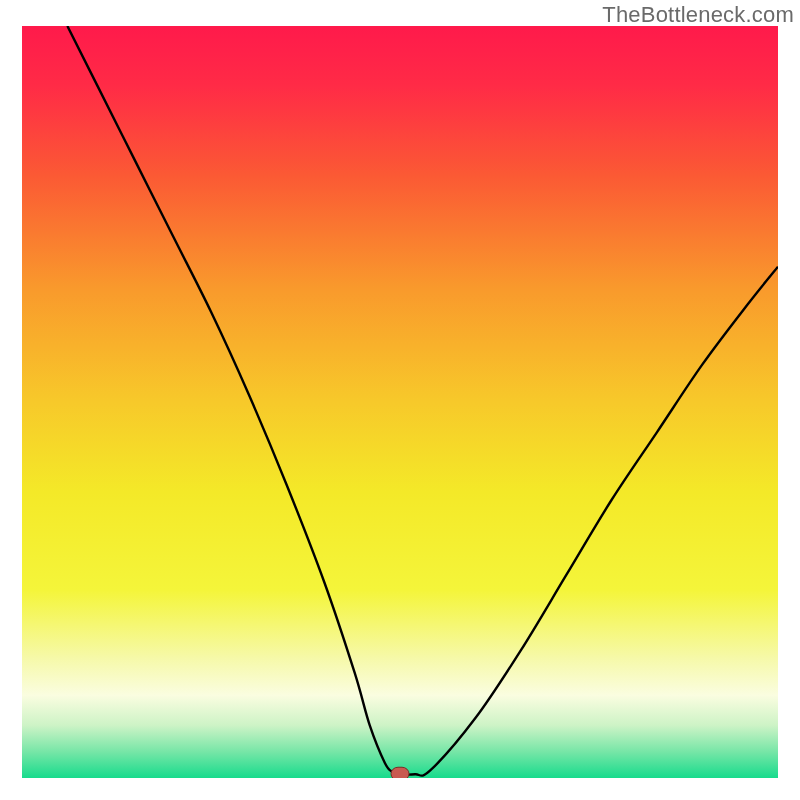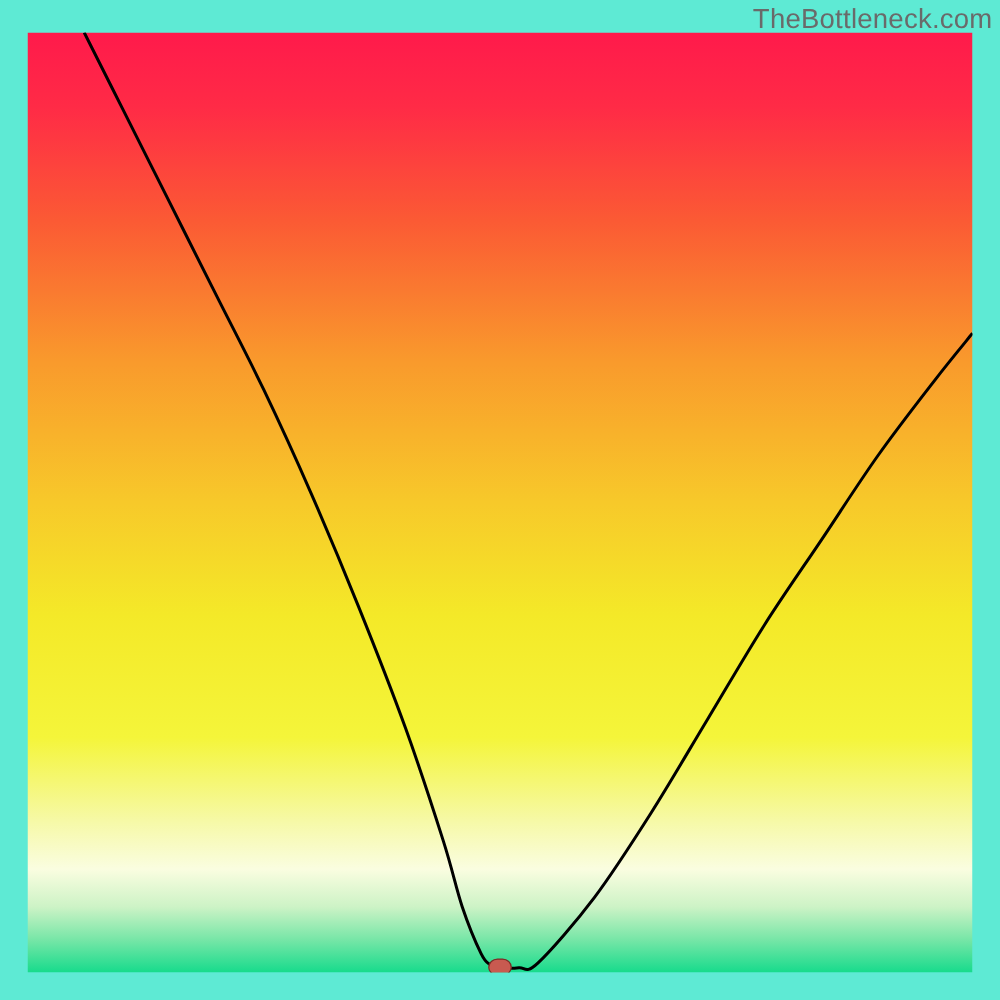--- a/index.html
+++ b/index.html
@@ -10,21 +10,21 @@
     background: #000;
     overflow: hidden;
     font-family: Arial, Helvetica, sans-serif;
   }
   .frame {
     position: absolute;
     left: 0;
     top: 0;
     width: 800px;
     height: 800px;
-    background: #5eead4;
+    background: #ffffff;
   }
   .watermark {
     position: absolute;
     top: 2px;
     right: 6px;
     color: #6a6a6a;
     font-size: 22px;
     letter-spacing: 0.2px;
     font-weight: 400;
   }

